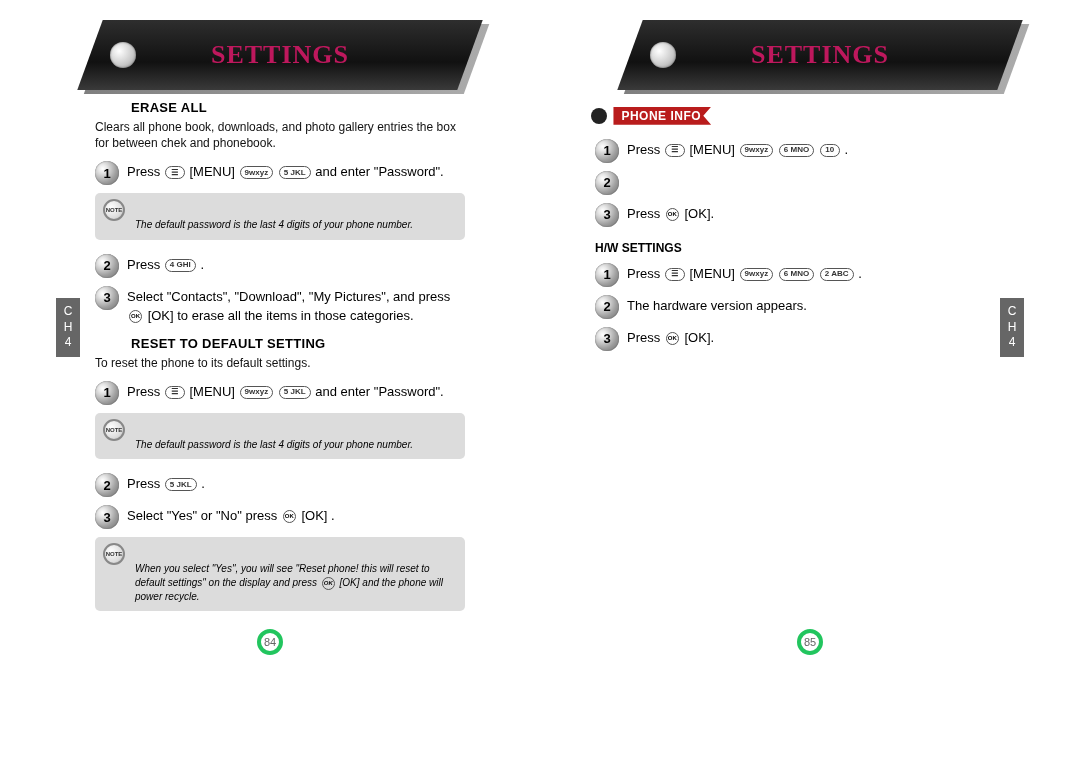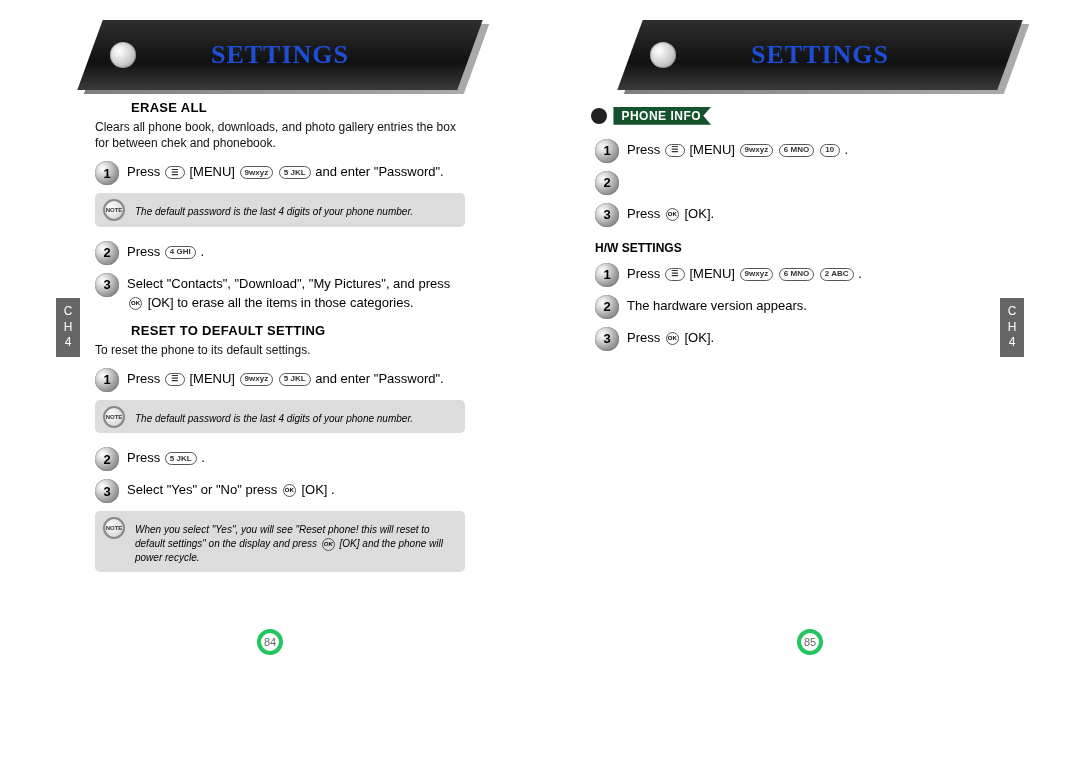--- a/index.html
+++ b/index.html
@@ -2,52 +2,52 @@
 <html><head>
 <meta charset="utf-8">
 <style>
   * { box-sizing: border-box; }
   body { margin:0; padding:0; width:1080px; height:763px; background:#fff;
          font-family: Arial, Helvetica, sans-serif; }
   .spread { display:flex; width:1080px; height:763px; }
   .page { width:50%; position:relative; padding:20px 0 0 0; }
 
   .banner { position:relative; height:70px; margin:0 70px 10px 90px; display:flex; align-items:center; justify-content:center;}
-  .banner .title { color:#1d4ed8; font-size:26px; font-weight:bold; letter-spacing:1px; z-index:2;
+  .banner .title { color:#be185d; font-size:26px; font-weight:bold; letter-spacing:1px; z-index:2;
                    font-family: Georgia, 'Times New Roman', serif; }
   .banner .bg1, .banner .bg2 { position:absolute; top:0; height:100%; }
   .banner .bg1 { left:0; width:100%; background:linear-gradient(#2e2e2e,#111 60%, #3a3a3a); transform:skewX(-20deg); }
   .banner .bg2 { left:0; width:100%; background:linear-gradient(90deg,#7f7f7f,#aaa); z-index:-1; transform:skewX(-20deg) translateX(8px) translateY(4px);}
   .banner .spot { position:absolute; left:20px; top:22px; width:26px; height:26px; border-radius:50%;
                   background:radial-gradient(circle at 35% 35%, #fff, #c8c8c8 60%, #888); z-index:3;
                   box-shadow: inset 0 0 2px #555; }
 
   .inner { padding: 0 75px 0 95px; }
   .page:last-child .inner { padding: 0 95px 0 55px; }
 
   .sec-head { font-size:13px; font-weight:bold; letter-spacing:0.3px; margin:10px 0 4px; color:#000;padding-left:36px;}
   .tag-head { display:inline-block; margin:6px 0 6px -4px; }
   .tag-head .dot { width:16px; height:16px; border-radius:50%; background:#222; display:inline-block; vertical-align:middle; margin-right:2px;}
-  .tag-head .txt { display:inline-block; vertical-align:middle; background:#14532d; color:#fff; font-size:12px; font-weight:bold; padding:2px 10px 2px 8px; letter-spacing:0.5px;
+  .tag-head .txt { display:inline-block; vertical-align:middle; background:#b91c1c; color:#fff; font-size:12px; font-weight:bold; padding:2px 10px 2px 8px; letter-spacing:0.5px;
                    clip-path: polygon(0 0, 100% 0, 92% 50%, 100% 100%, 0 100%); }
 
   .desc { font-size:12px; line-height:1.35; margin:2px 0 10px; color:#111;}
   .sub { font-size:12px; font-weight:bold; margin:14px 0 8px; }
 
   .step { display:flex; align-items:flex-start; margin:8px 0; }
   .step .disc { width:24px; height:24px; border-radius:50%; background:radial-gradient(circle at 32% 32%, #fff 0, #e8e8e8 18%, #9e9e9e 60%, #6b6b6b 100%);
                 display:flex; align-items:center; justify-content:center; flex:0 0 24px; margin-right:8px; box-shadow:inset 0 0 1px #333;}
   .step .disc span { font-weight:bold; font-size:13px; color:#000; }
   .step .body { font-size:13px; line-height:1.45; padding-top:2px; }
 
   .kbtn{ display:inline-flex; align-items:center; justify-content:center;
          height:13px; min-width:20px; border:1px solid #555; border-radius:7px; font-size:8px; padding:0 4px;
          vertical-align:middle; margin:0 1px; background:#fff; line-height:1; color:#333; font-weight:bold;}
 
-  .notebox { background:#dcdcdc; border-radius:5px; padding:12px 12px 8px 40px; margin:8px 0 14px; position:relative; }
+  .notebox { background:#dcdcdc; border-radius:5px; padding:25px 12px 8px 40px; margin:8px 0 14px; position:relative; }
   .notebox .badge{ position:absolute; left:8px; top:6px; width:22px; height:22px; border-radius:50%; border:2px solid #888;
                    display:flex; align-items:center; justify-content:center; font-size:6px; font-weight:bold; color:#333;
                    background:radial-gradient(circle at 35% 35%, #fff, #ddd 65%, #aaa); }
   .notebox .txt{ font-style:italic; font-size:10px; line-height:1.35; }
   .okicon{ display:inline-flex; width:13px; height:13px; border-radius:50%; border:1px solid #555; align-items:center; justify-content:center; font-size:6px; vertical-align:middle; margin:0 2px; font-weight:bold;}
 
   .chtab { position:absolute; width:24px; text-align:center; color:#fff; font-size:12px; line-height:1.3;
            background:#666; padding:6px 0; }
   .page:first-child .chtab { left:56px; top:298px; }
   .page:last-child  .chtab { right:56px; top:298px; }

